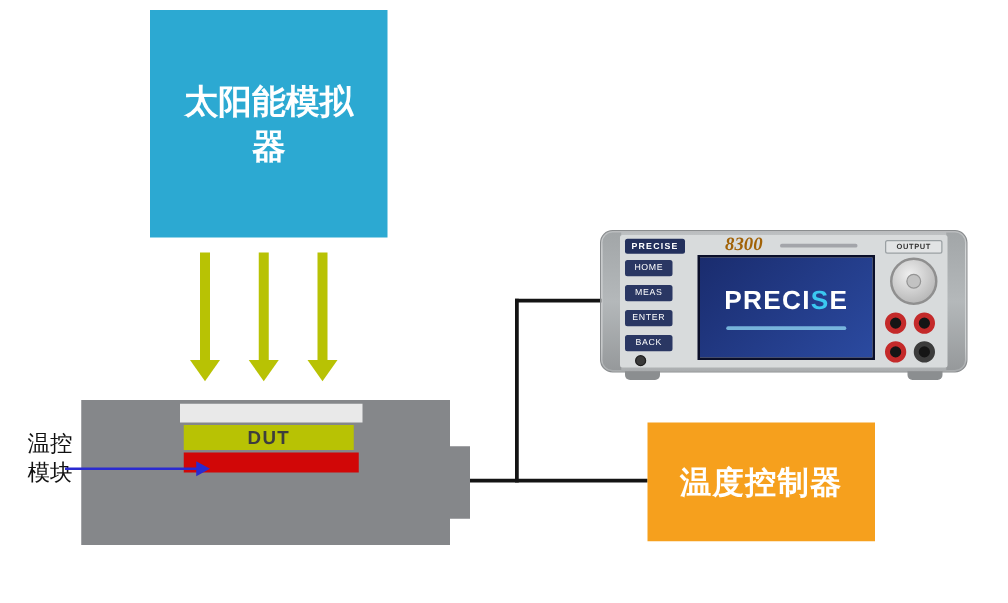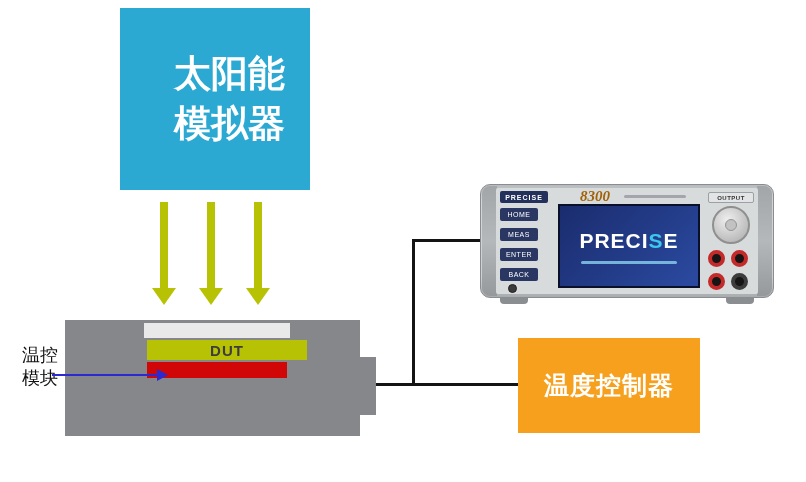--- a/index.html
+++ b/index.html
@@ -2,36 +2,36 @@
 <html><head>
 <meta charset="utf-8">
 <style>
   * { margin: 0; padding: 0; box-sizing: border-box; }
   body { background: #ffffff; font-family: "Liberation Sans", sans-serif; }
   .canvas { position: relative; width: 806px; height: 482px; background: #ffffff; overflow: hidden; }
 
   
   .solar-box { position: absolute; left: 120px; top: 8px; width: 190px; height: 182px;
     background: #2CA9D2; display: flex; align-items: center; justify-content: center; }
-  .solar-label { width: 140px; text-align: right; color: #ffffff; font-size: 37px;
+  .solar-label { width: 140px; text-align: center; color: #ffffff; font-size: 27px;
     font-weight: bold; line-height: 1.35; }
 
   
   .down-arrow { position: absolute; top: 202px; width: 24px; }
   .down-arrow .shaft { width: 8px; height: 86px; margin: 0 auto; background: #B8C204; }
   .down-arrow .head { width: 0; height: 0; margin: 0 auto;
     border-left: 12px solid transparent; border-right: 12px solid transparent;
     border-top: 17px solid #B8C204; }
   .a1 { left: 152px; } .a2 { left: 199px; } .a3 { left: 246px; }
 
   
   .fixture-body { position: absolute; left: 65px; top: 320px; width: 295px; height: 116px; background: #85878A; }
   .fixture-tab  { position: absolute; left: 360px; top: 357px; width: 16px; height: 58px; background: #85878A; }
   .layer-white { position: absolute; left: 144px; top: 323px; width: 146px; height: 15px; background: #E9E9E9; }
-  .layer-dut { position: absolute; left: 147px; top: 340px; width: 160px; height: 20px; background: #B8C204;
+  .layer-dut { position: absolute; left: 147px; top: 340px; width: 136px; height: 20px; background: #B8C204;
     display: flex; align-items: center; justify-content: center; color: #3d3d3d; font-size: 15px; font-weight: bold; letter-spacing: 1px; }
   .layer-red { position: absolute; left: 147px; top: 362px; width: 140px; height: 16px; background: #D10707; }
 
   .module-label { position: absolute; left: 6px; top: 344px; width: 52px; font-size: 18px;
     color: #111; line-height: 1.3; text-align: right; }
   .module-label span { display: block; }
 
   .blue-arrow-line { position: absolute; left: 52px; top: 374px; width: 106px; height: 2px; background: #2A2AD0; }
   .blue-arrow-head { position: absolute; left: 157px; top: 369px; width: 0; height: 0;
     border-top: 6px solid transparent; border-bottom: 6px solid transparent; border-left: 11px solid #2A2AD0; }

